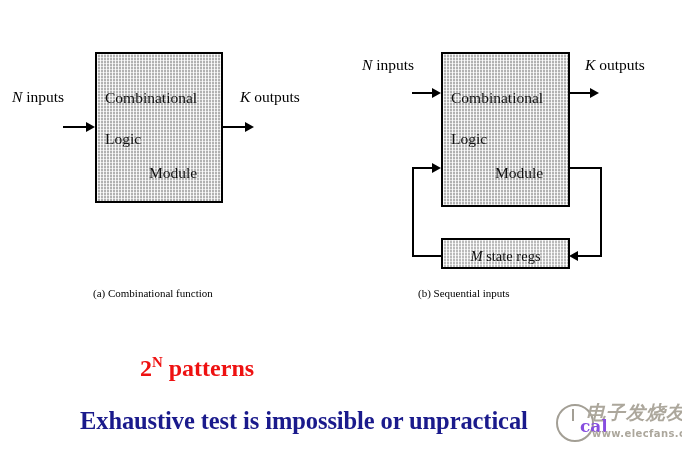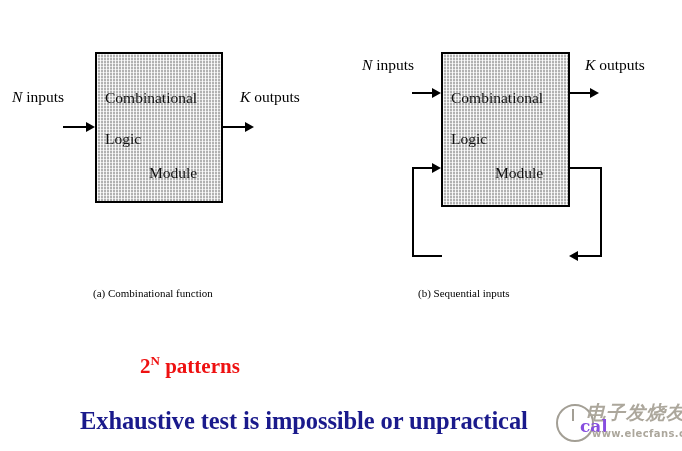--- a/index.html
+++ b/index.html
@@ -101,21 +101,21 @@
     position: absolute;
     font-size: 11px;
     white-space: nowrap;
     line-height: 1;
   }
 
   
   .formula {
     position: absolute;
     font-weight: bold;
-    font-size: 21px;
+    font-size: 24px;
     white-space: nowrap;
     line-height: 1;
   }
   .formula sup {
     font-size: 0.62em;
     vertical-align: super;
     line-height: 0;
   }
 
   .headline {
@@ -248,20 +248,25 @@
     <div class="wire-h" style="left:412px;top:255px;width:30px;"></div>
     <div class="wire-v" style="left:412px;top:167px;height:90px;"></div>
     <div class="wire-h" style="left:412px;top:167px;width:22px;"></div>
     <div class="arrow-r" style="left:432px;top:163px;"></div>
 
     <div class="wire-h" style="left:570px;top:167px;width:32px;"></div>
     <div class="wire-v" style="left:600px;top:167px;height:90px;"></div>
     <div class="wire-h" style="left:578px;top:255px;width:24px;"></div>
     <div class="arrow-l" style="left:569px;top:251px;"></div>
 
+    <div class="blk blk-light" style="left:441px;top:238px;width:129px;height:31px;">
+      <div class="regs-text">
+        <span class="ital">M</span><span> state regs</span>
+      </div>
+    </div>
 
     <div class="caption" style="left:418px;top:288px;">(b) Sequential inputs</div>
   </div>
 
 
   <div class="headline" style="left:80px;top:409px;color:#1a1a8c;">Exhaustive test is impossible or unpractical</div>
 
   <div id="watermark">
     <div class="wm-mouse"></div>
     <div class="wm-cn">电子发烧友</div>

